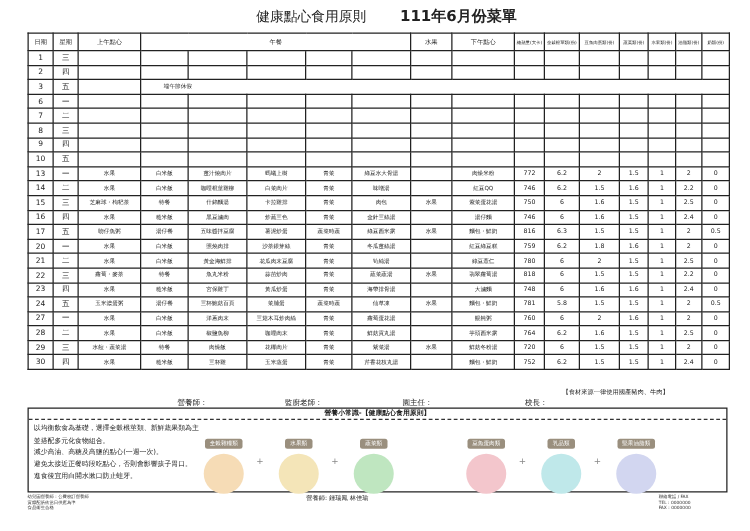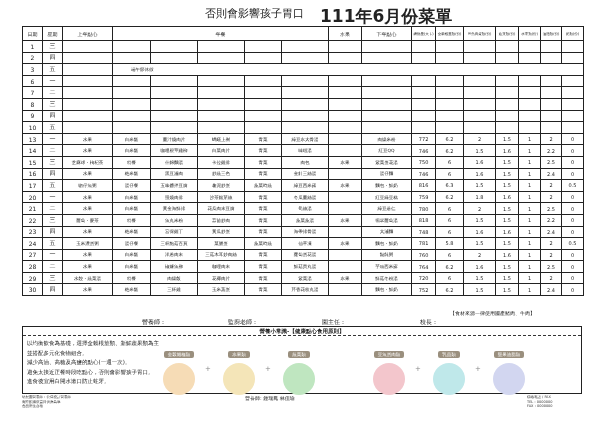--- a/index.html
+++ b/index.html
@@ -1,19 +1,19 @@
 <!DOCTYPE html>
 <html><head>
 <meta charset="utf-8">
 <style>
   html,body{margin:0;padding:0;background:#fff;}
   body{width:600px;height:425px;position:relative;overflow:hidden;font-family:"DejaVu Sans",sans-serif;color:#222;}
   .title{position:absolute;top:6px;left:0;width:600px;text-align:center;font-size:11px;}
   .title .t1{position:absolute;left:205px;top:0;}
-  .title .t2{position:absolute;left:320px;top:-1px;font-size:17px;font-weight:bold;}
+  .title .t2{position:absolute;left:320px;top:-1px;font-size:12px;font-weight:bold;}
   table.menu{position:absolute;left:22px;top:26px;border-collapse:collapse;table-layout:fixed;width:561px;}
   table.menu td, table.menu th{border:1px solid #222;font-size:4.5px;text-align:center;padding:0;height:10.6px;overflow:hidden;white-space:nowrap;font-weight:normal;}
   table.menu th{height:13px;font-size:5px;}
   table.menu .big{font-size:6px;}
   table.menu td.num{font-size:5px;}
   .tleft{text-align:left !important;padding-left:18px !important;}
   .note{position:absolute;left:450px;top:310px;font-size:5px;}
   .sign{position:absolute;top:318px;font-size:6px;}
   .box{position:absolute;left:22px;top:326px;width:558px;height:66px;border:1px solid #222;}
   .box .head{height:8px;border-bottom:1px dashed #333;font-size:5.5px;text-align:center;line-height:8px;font-weight:bold;}
@@ -22,21 +22,21 @@
   .grp .lbl{background:#9a8f7e;color:#fff;font-size:4.5px;padding:1px 4px;border-radius:2px;display:inline-block;}
   .grp .circ{width:32px;height:32px;border-radius:50%;margin:3px auto 0;}
   .plus{position:absolute;top:38px;font-size:7px;color:#888;}
   .foot{position:absolute;font-size:3.5px;line-height:4.5px;color:#333;}
   .foot2{position:absolute;font-size:5px;}
 </style>
 </head>
 <body>
 
 <div class="title">
-  <span class="t1">否則會影響孩子胃口</span>
+  <span class="t1">健康點心食用原則</span>
   <span class="t2">111年6月份菜單</span>
 </div>
 
 <table class="menu">
   <colgroup>
     <col style="width:20px">
       <col style="width:20px">
       <col style="width:50px">
     <col style="width:38px">
       <col style="width:47px">

